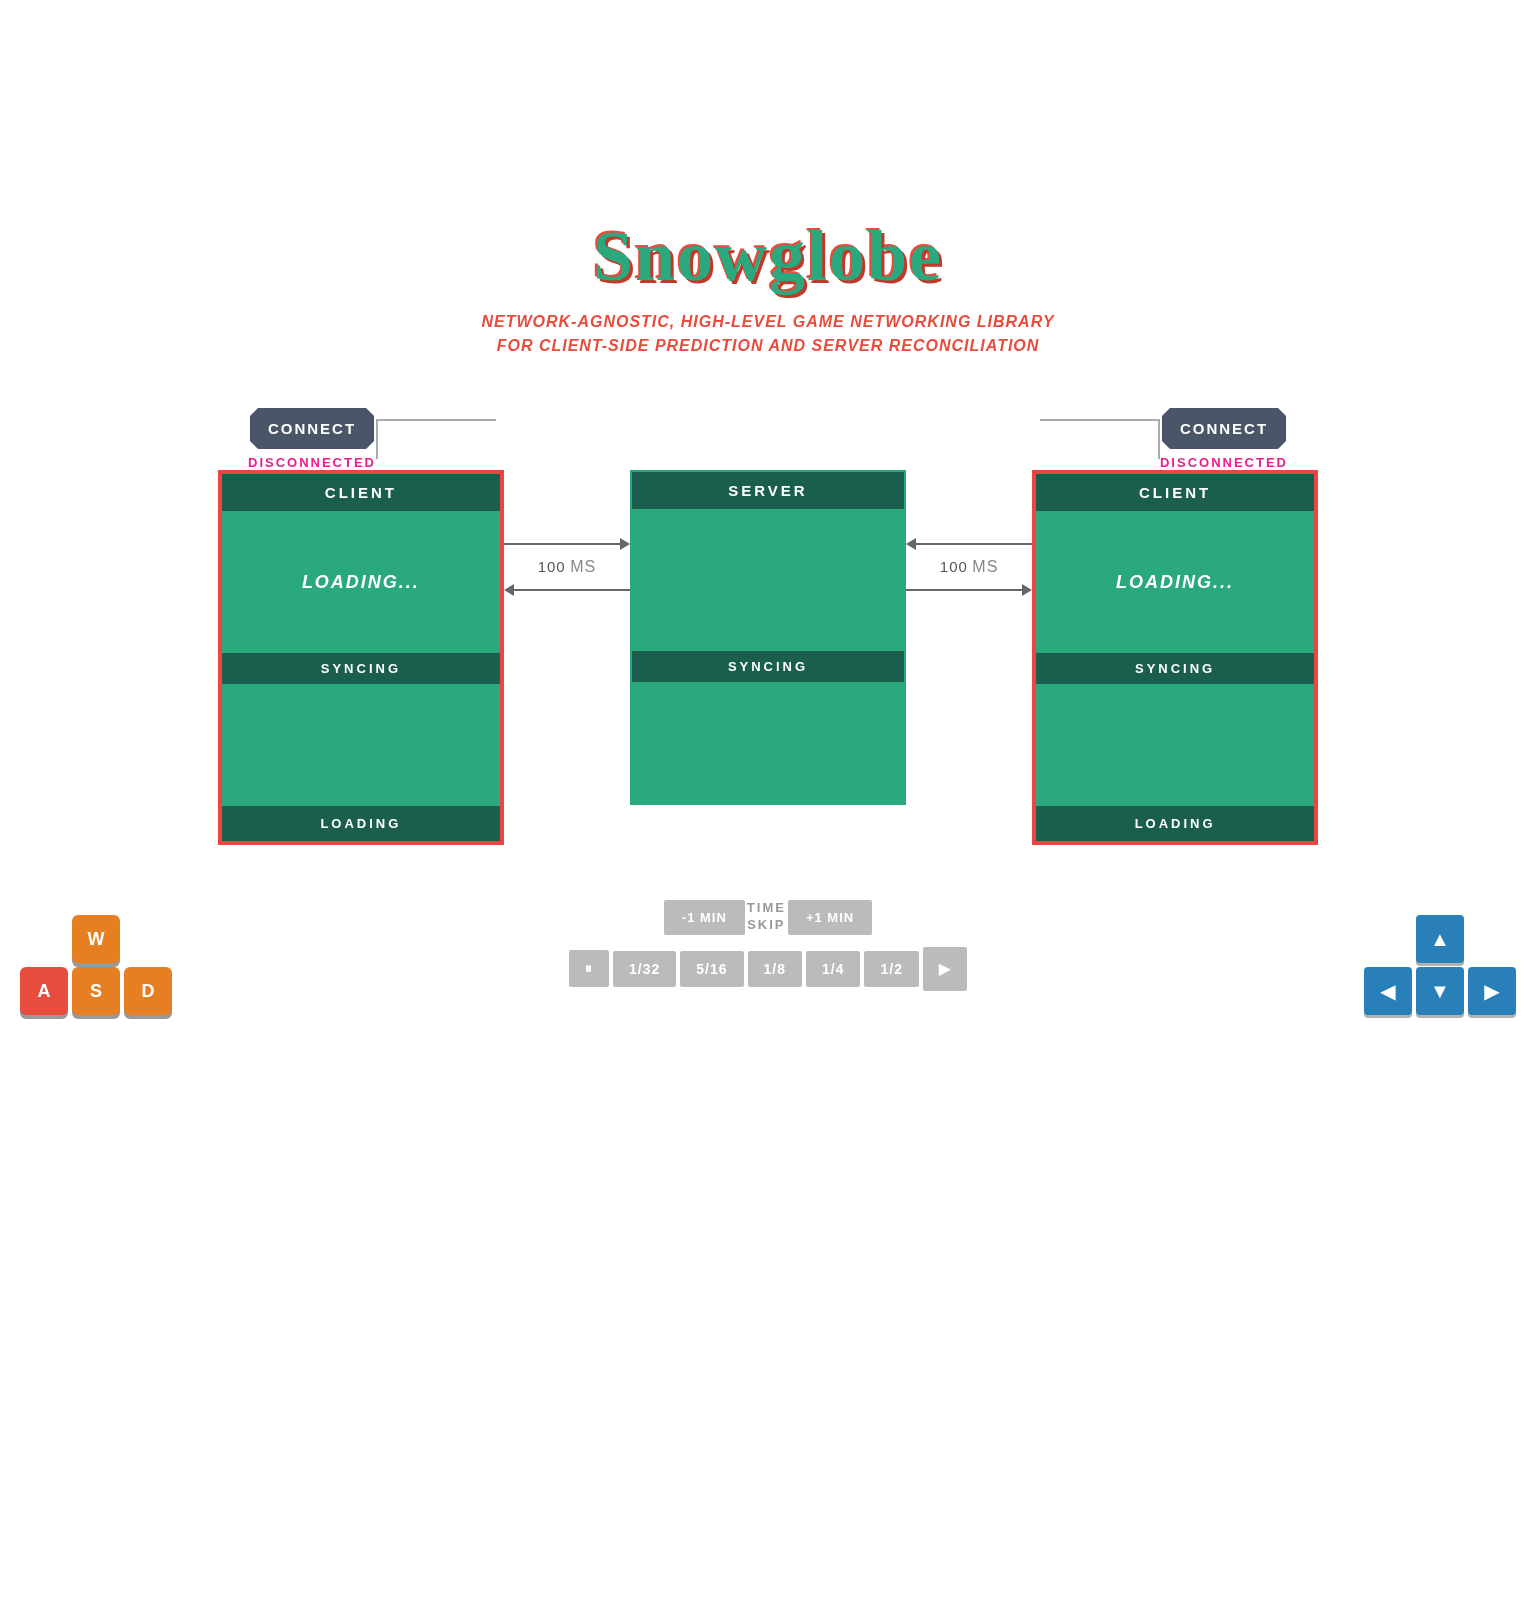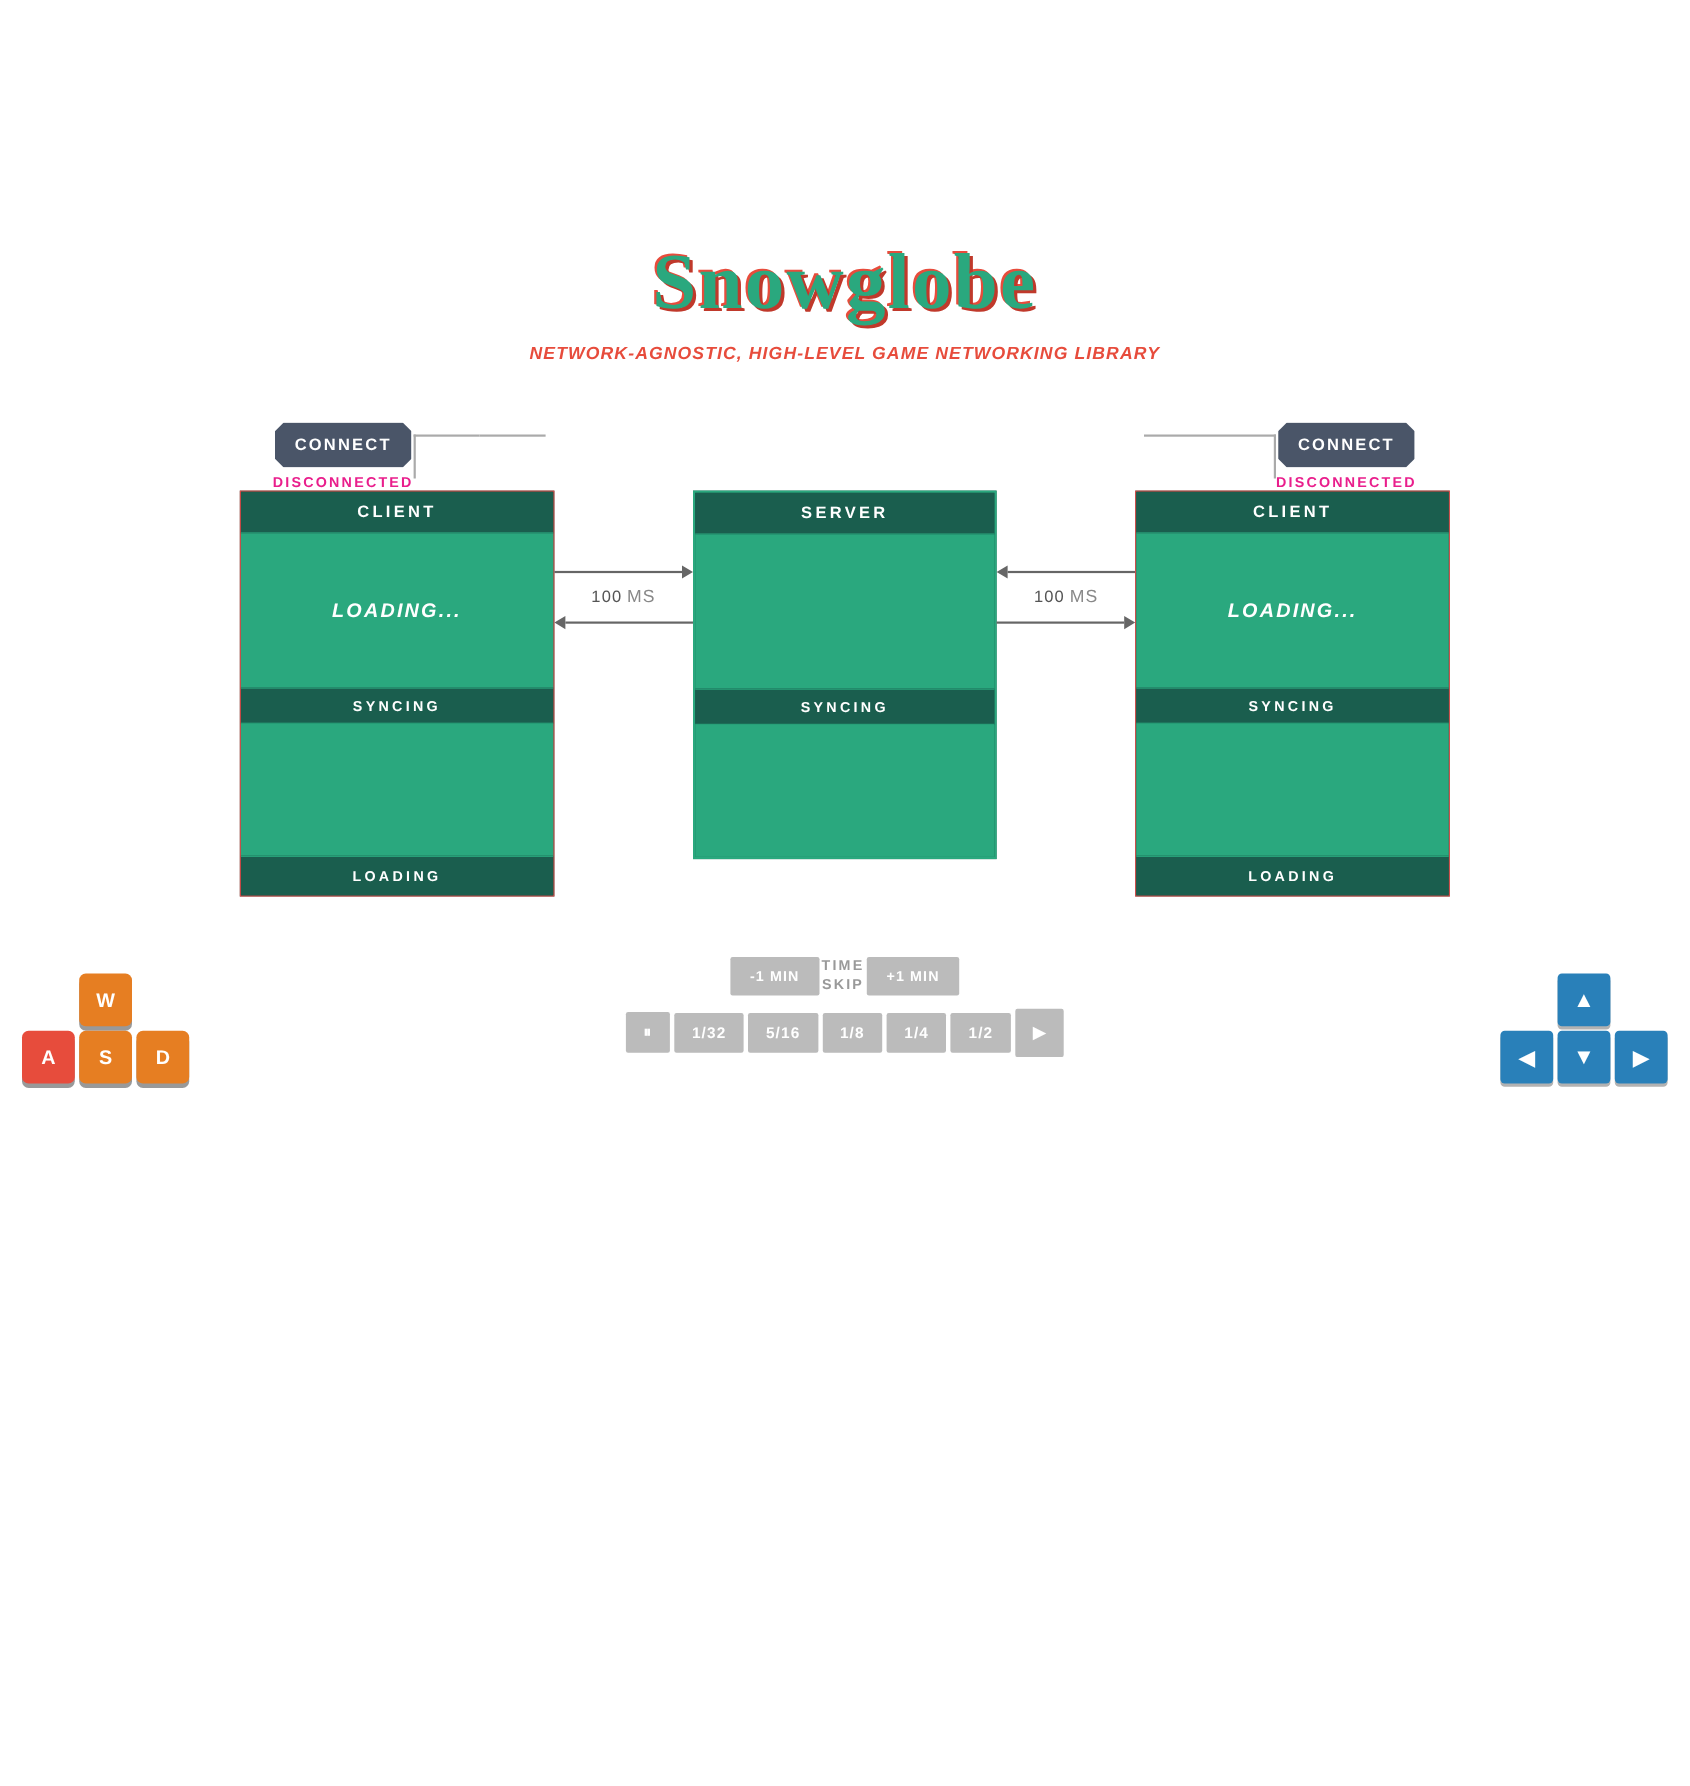--- a/index.html
+++ b/index.html
@@ -79,21 +79,21 @@
       align-items: flex-start;
       justify-content: center;
       gap: 0;
       width: 1100px;
     }
 
     .panel {
       display: flex;
       flex-direction: column;
       width: 294px;
-      border: 1px solid #ef4444;
+      border: 4px solid #ef4444;
       background: #1a5e4e;
     }
 
     .panel-header {
       background: #1a5e4e;
       color: #ffffff;
       font-size: 15px;
       font-weight: 700;
       letter-spacing: 3px;
       text-align: center;
@@ -396,20 +396,21 @@
       background: #aaa;
     }
   </style>
 </head>
 <body>
 
 <div class="title-section">
   <h1 class="main-title">Snowglobe</h1>
   <div class="subtitle">
     <div>NETWORK-AGNOSTIC, HIGH-LEVEL GAME NETWORKING LIBRARY</div>
+    <div>FOR CLIENT-SIDE PREDICTION AND SERVER RECONCILIATION</div>
   </div>
 </div>
 
 <div class="main-area">
 
   <div class="top-conn-area">
 
     <div class="conn-left-area">
       <div class="conn-block">
         <button class="connect-btn">CONNECT</button>

